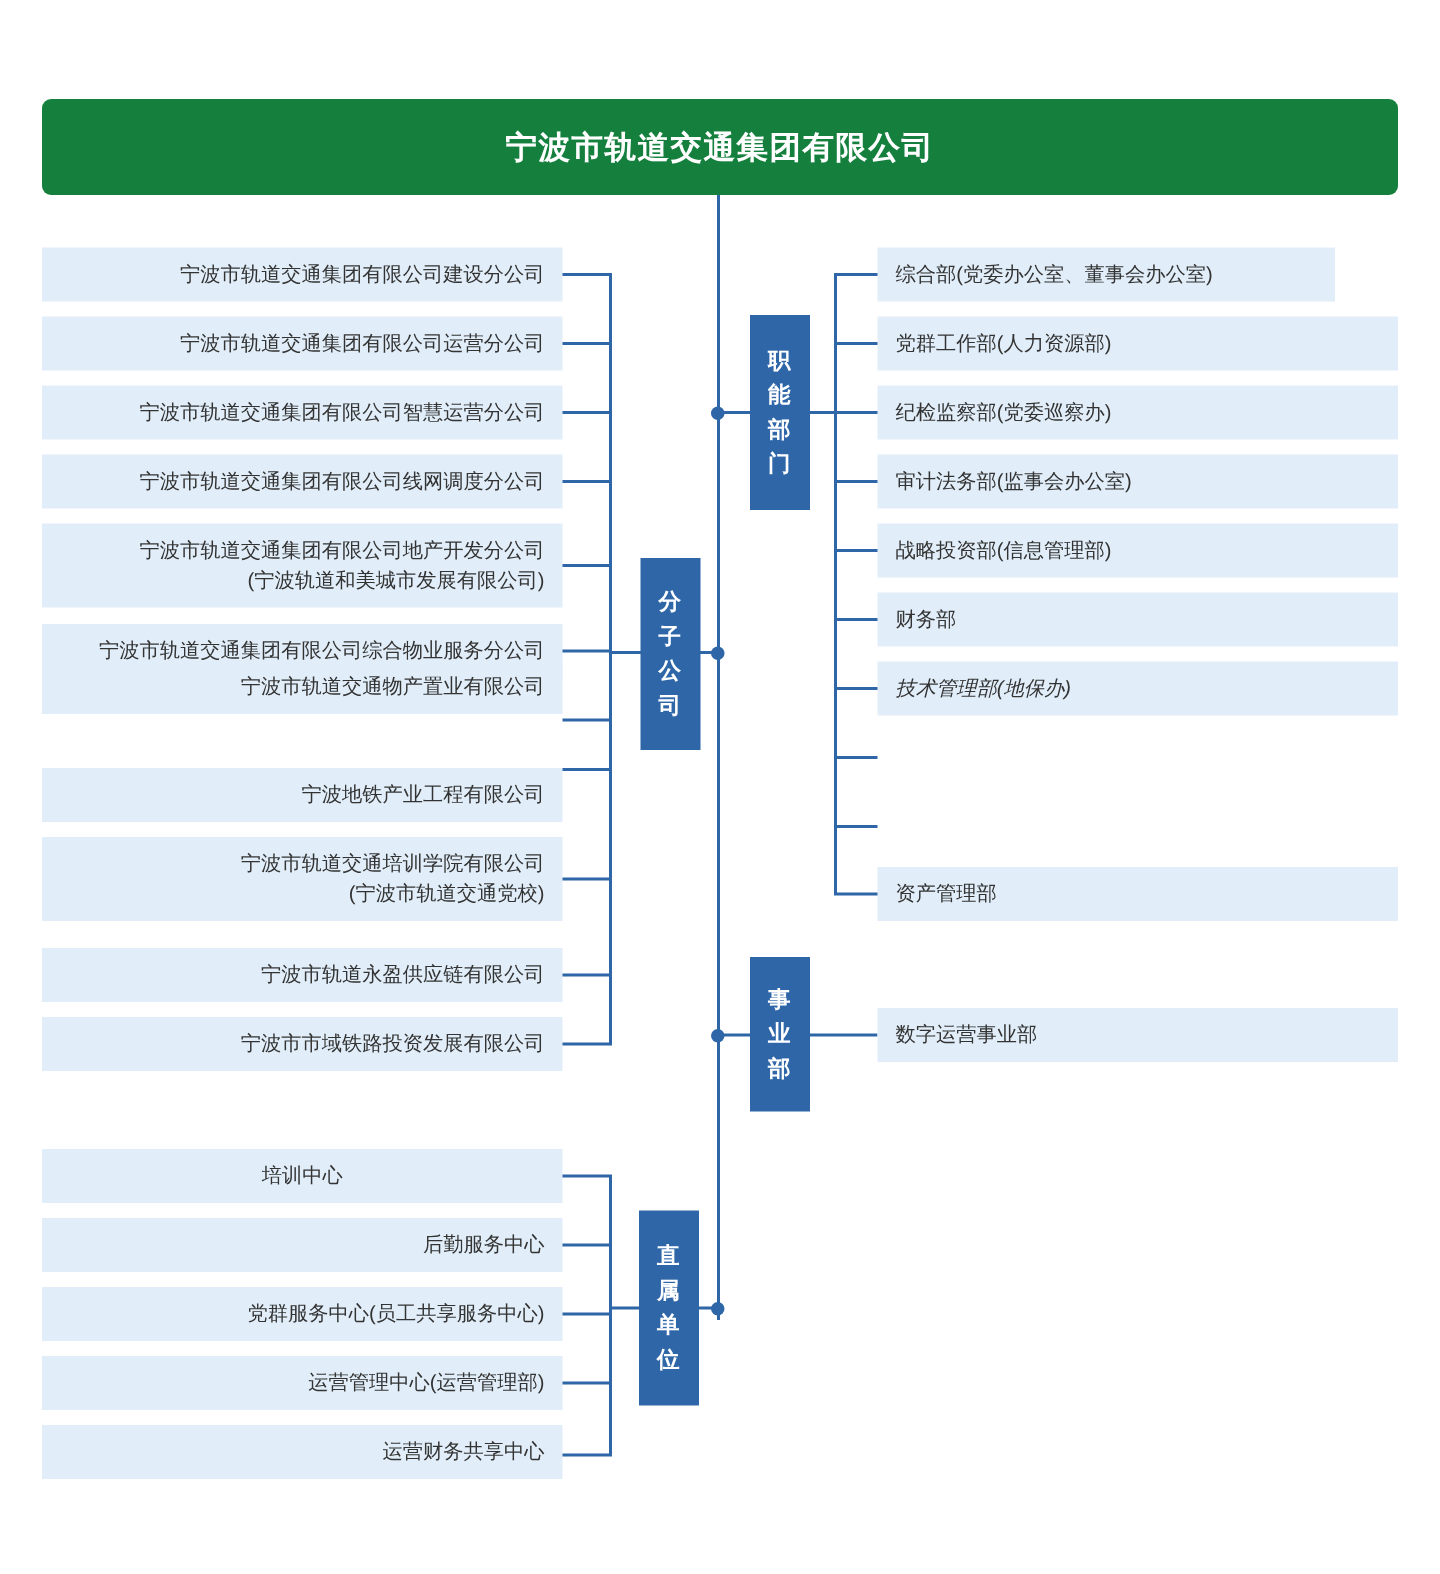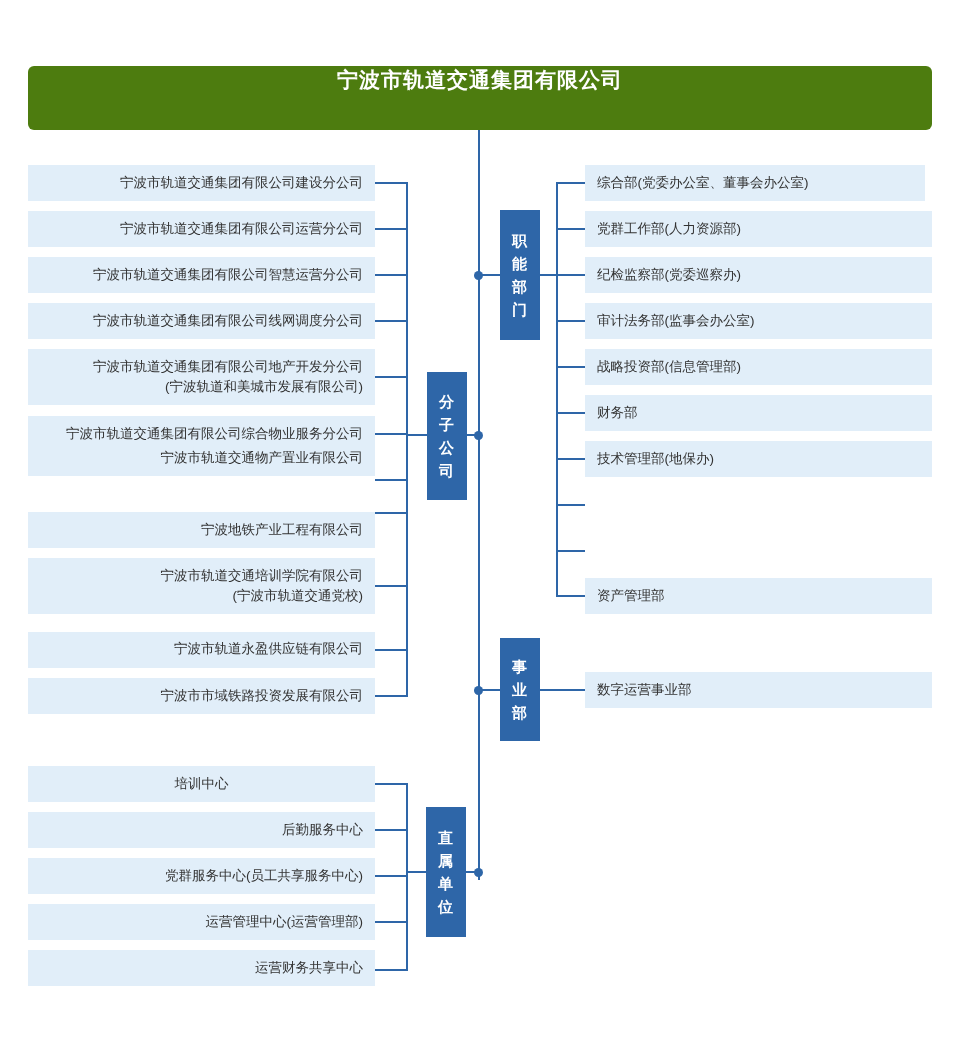--- a/index.html
+++ b/index.html
@@ -15,28 +15,28 @@
     height: 1049px;
     overflow: hidden;
   }
   
   .root-box {
     position: absolute;
     left: 28px;
     top: 66px;
     width: 904px;
     height: 64px;
-    background: #4d7c0f;
+    background: #15803d;
     border-radius: 6px;
     color: #ffffff;
     font-size: 21px;
     font-weight: bold;
     letter-spacing: 1px;
     display: flex;
-    align-items: flex-start;
+    align-items: center;
     justify-content: center;
   }
   
   .pill {
     position: absolute;
     background: #e1eef9;
     color: #333333;
     font-size: 13.5px;
     line-height: 1.5;
     display: flex;
@@ -99,21 +99,21 @@
         <span style="display: block;">职</span>
         <span style="display: block;">能</span>
         <span style="display: block;">部</span>
         <span style="display: block;">门</span>
       </span>
   </div>
 
   <div class="hline" style="left:540px; top:274px; width:18px;"></div>
   <div class="vline" style="left:556px; top:183px; height:413px;"></div>
 
-  <div class="pill left-align" style="left:585px; top:165px; width:340px; height:36px;">
+  <div class="pill left-align" style="left:585px; top:165px; width:305px; height:36px;">
     <span>综合部(党委办公室、董事会办公室)</span>
   </div>
   <div class="hline" style="left:556px; top:182px; width:29px;"></div>
 
   <div class="pill left-align" style="left:585px; top:211px; width:347px; height:36px;">
     <span>党群工作部(人力资源部)</span>
   </div>
   <div class="hline" style="left:556px; top:228px; width:29px;"></div>
 
   <div class="pill left-align" style="left:585px; top:257px; width:347px; height:36px;">
@@ -129,21 +129,21 @@
   <div class="pill left-align" style="left:585px; top:349px; width:347px; height:36px;">
     <span>战略投资部(信息管理部)</span>
   </div>
   <div class="hline" style="left:556px; top:366px; width:29px;"></div>
 
   <div class="pill left-align" style="left:585px; top:395px; width:347px; height:36px;">
     <span>财务部</span>
   </div>
   <div class="hline" style="left:556px; top:412px; width:29px;"></div>
 
-  <div class="pill left-align" style="left:585px; top:441px; width:347px; height:36px;">
+  <div class="pill left-align" style="left:585px; top:441px; width:347px; height:36px;font-style:italic;">
     <span>技术管理部(地保办)</span>
   </div>
   <div class="hline" style="left:556px; top:458px; width:29px;"></div>
 
   <div class="hline" style="left:556px; top:504px; width:29px;"></div>
 
   <div class="hline" style="left:556px; top:550px; width:29px;"></div>
 
   <div class="pill left-align" style="left:585px; top:578px; width:347px; height:36px;">
     <span>资产管理部</span>
@@ -205,21 +205,21 @@
     <span>宁波地铁产业工程有限公司</span>
   </div>
   <div class="hline" style="left:375px; top:512px; width:31px;"></div>
 
   <div class="pill right-align" style="left:28px; top:558px; width:347px; height:56px;">
     <span>宁波市轨道交通培训学院有限公司
 (宁波市轨道交通党校)</span>
   </div>
   <div class="hline" style="left:375px; top:585px; width:31px;"></div>
 
-  <div class="pill right-align" style="left:28px; top:632px; width:347px; height:36px;font-family:Liberation Mono, monospace;">
+  <div class="pill right-align" style="left:28px; top:632px; width:347px; height:36px;">
     <span>宁波市轨道永盈供应链有限公司</span>
   </div>
   <div class="hline" style="left:375px; top:649px; width:31px;"></div>
 
   <div class="pill right-align" style="left:28px; top:678px; width:347px; height:36px;">
     <span>宁波市市域铁路投资发展有限公司</span>
   </div>
   <div class="hline" style="left:375px; top:695px; width:31px;"></div>
 
   <div class="dot" style="left:474px; top:686px;"></div>

